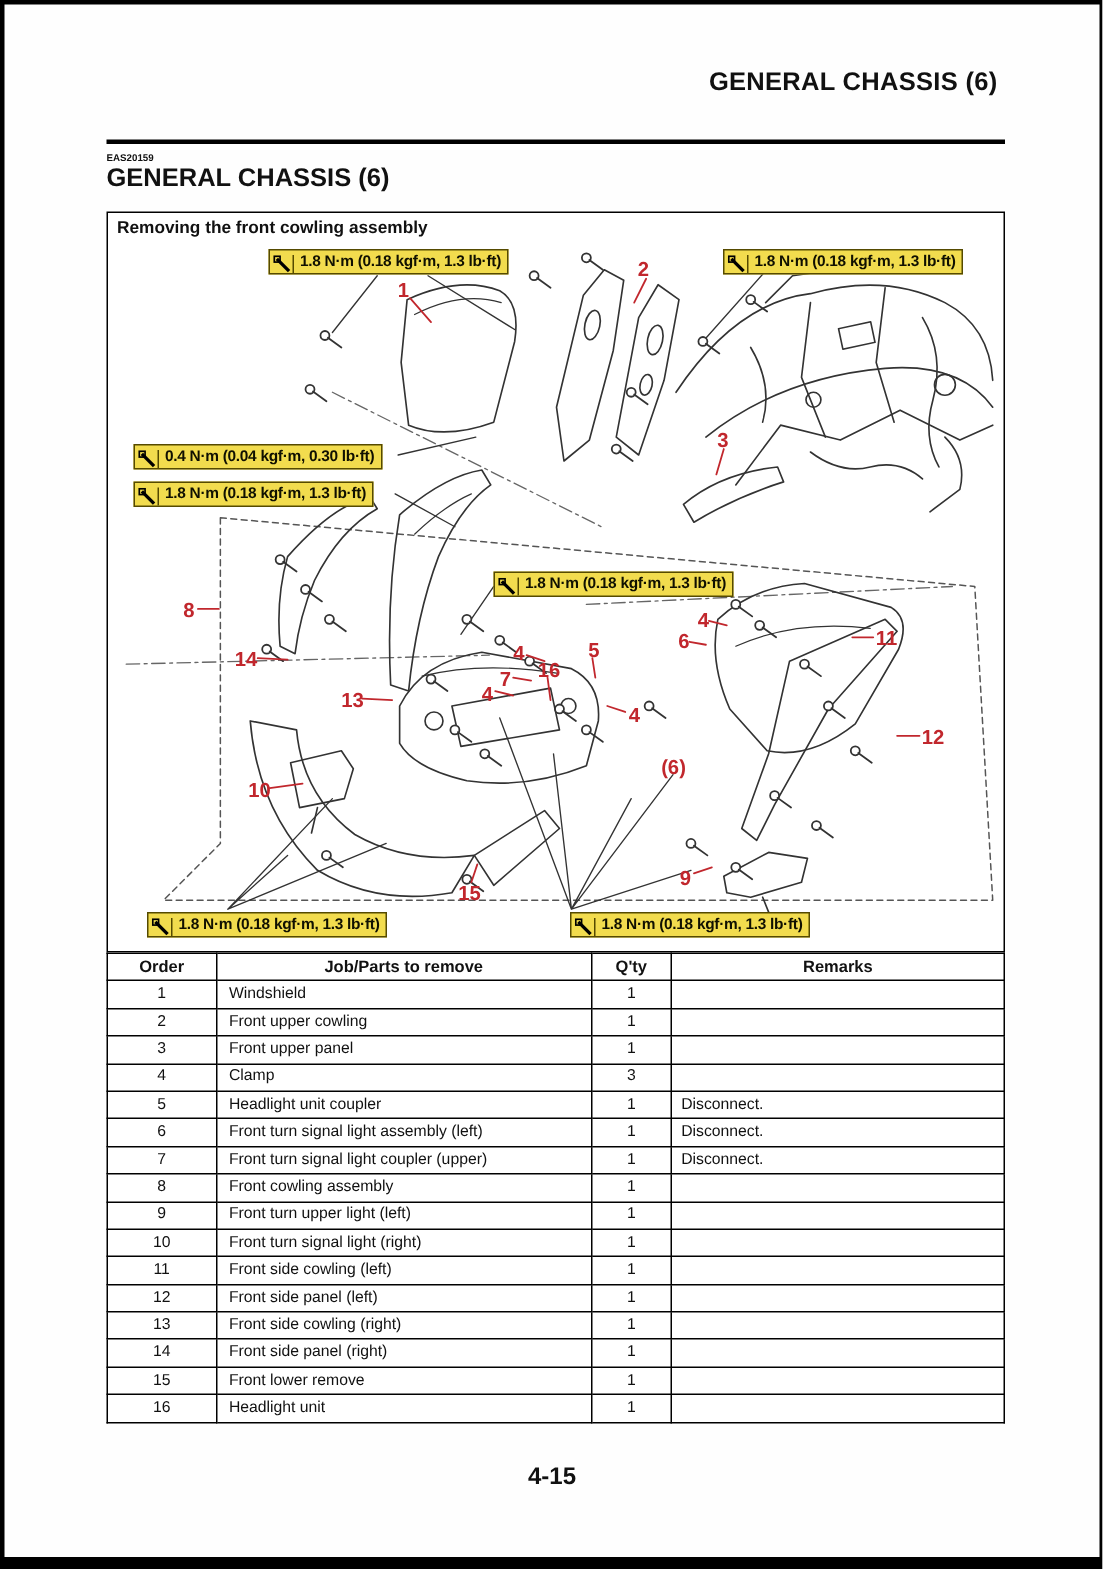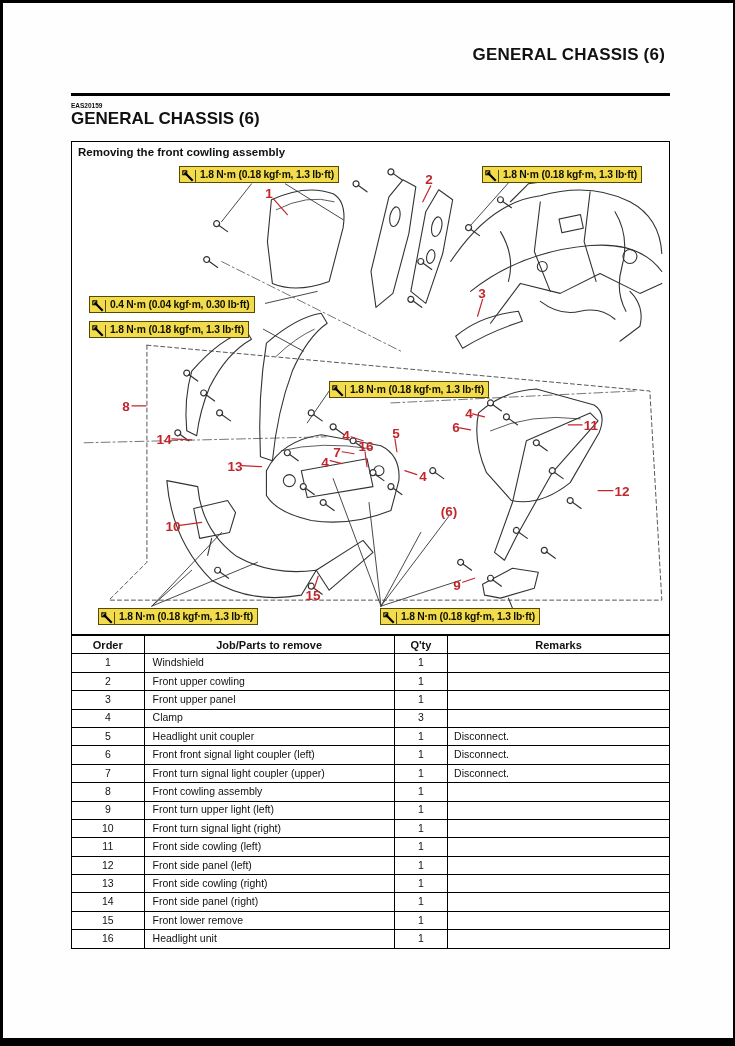--- a/index.html
+++ b/index.html
@@ -300,21 +300,21 @@
           <td class="c-remarks"></td>
         </tr>
       <tr>
           <td class="c-order">5</td>
           <td class="c-part">Headlight unit coupler</td>
           <td class="c-qty">1</td>
           <td class="c-remarks">Disconnect.</td>
         </tr>
       <tr>
           <td class="c-order">6</td>
-          <td class="c-part">Front front signal light coupler (left)</td>
+          <td class="c-part">Front turn signal light assembly (left)</td>
           <td class="c-qty">1</td>
           <td class="c-remarks">Disconnect.</td>
         </tr>
       <tr>
           <td class="c-order">7</td>
           <td class="c-part">Front turn signal light coupler (upper)</td>
           <td class="c-qty">1</td>
           <td class="c-remarks">Disconnect.</td>
         </tr>
       <tr>
@@ -367,13 +367,14 @@
         </tr>
       <tr>
           <td class="c-order">16</td>
           <td class="c-part">Headlight unit</td>
           <td class="c-qty">1</td>
           <td class="c-remarks"></td>
         </tr>
     </tbody>
   </table>
 
+  <div class="page-number">4-15</div>
 </div>
 
 </body></html>

